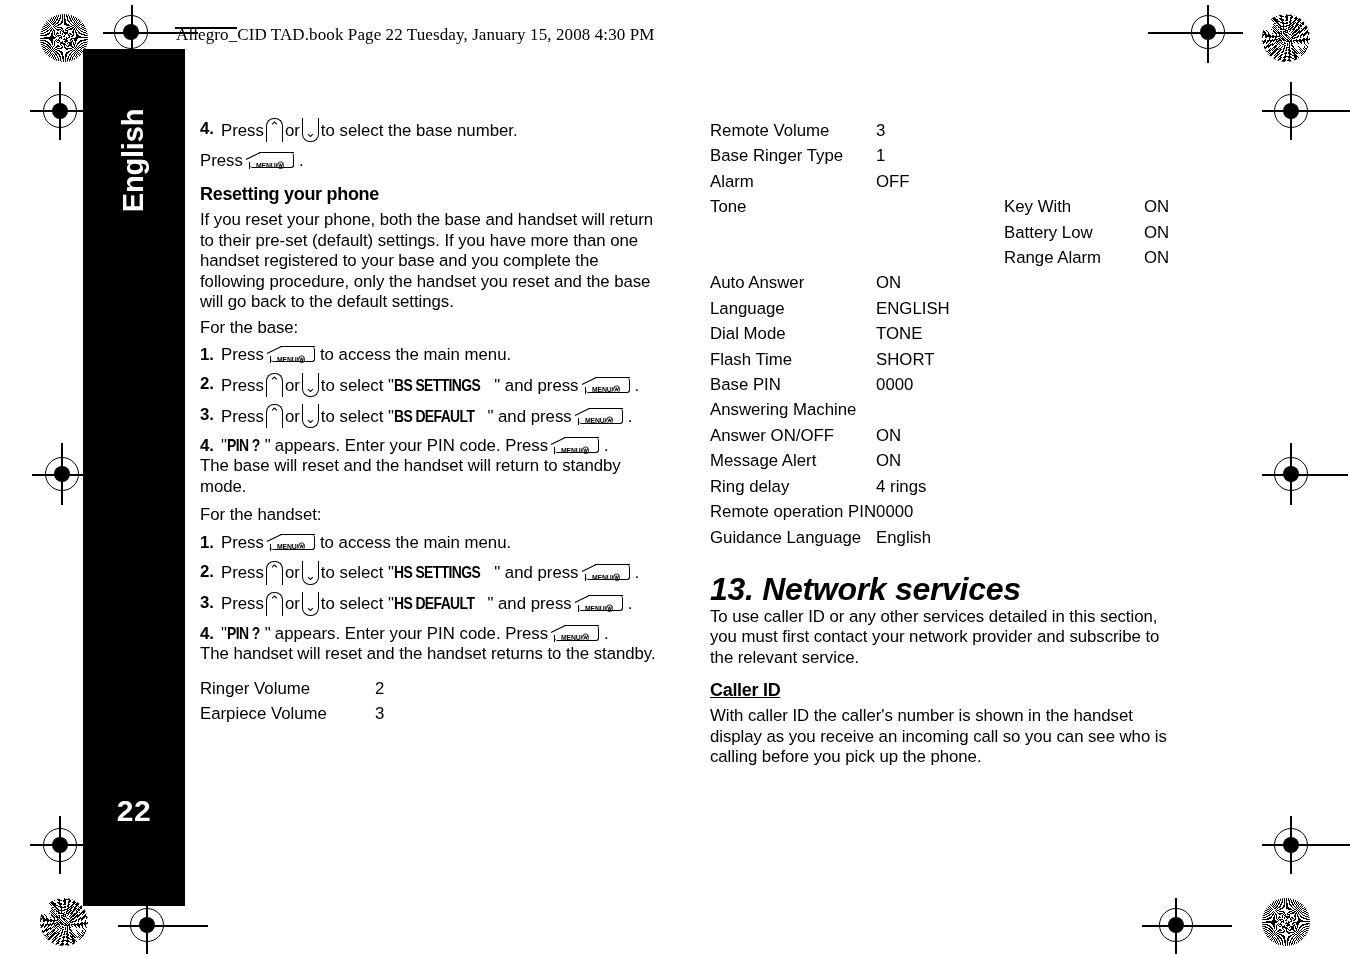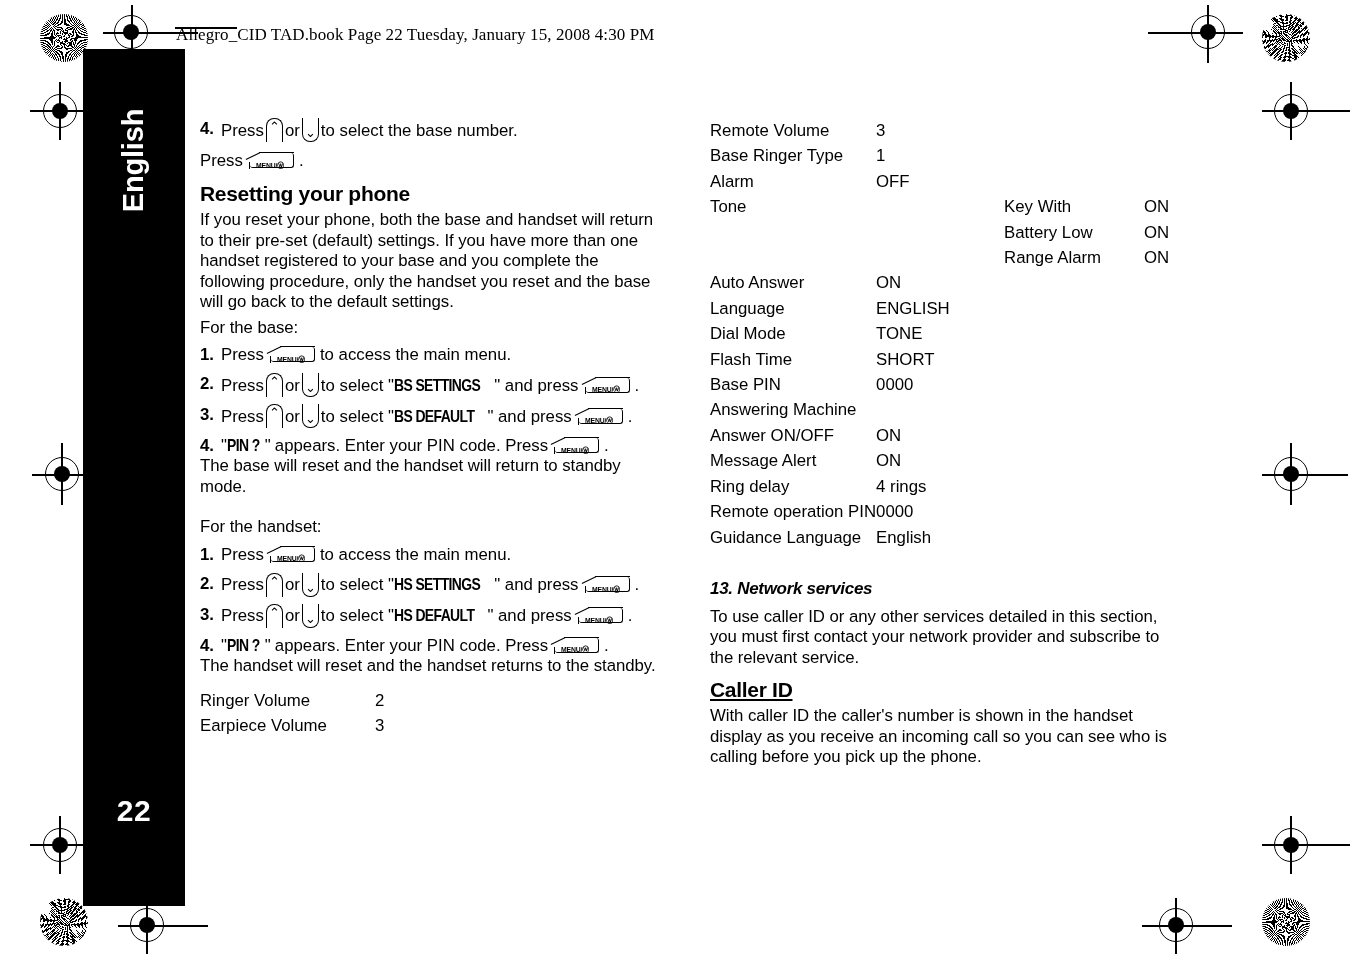--- a/index.html
+++ b/index.html
@@ -117,29 +117,29 @@
 
   
   .body-text {
     font-size: 16.8px;
     line-height: 20.5px;
     letter-spacing: -0.05px;
   }
   p.body-text { margin: 0 0 0 0; }
 
   .h1-num {
-    font-size: 17px;
+    font-size: 32px;
     font-weight: bold;
     font-style: italic;
     letter-spacing: -0.3px;
     margin: 0;
     line-height: 30px;
   }
   .h2 {
-    font-size: 21px;
+    font-size: 18px;
     font-weight: bold;
     letter-spacing: -0.3px;
     margin: 0;
     line-height: 26px;
   }
 
   .step {
     display: flex;
     align-items: flex-start;
     font-size: 16.8px;
@@ -410,21 +410,21 @@
     <span class="step-num">4.</span>
     <span class="step-body">
       <span>"</span>
       <span class="menu-label">PIN ?</span>
       <span>"</span>
       <span style="padding-left:4px;">appears. Enter your PIN code. Press</span>
       <span class="key-menu"><span class="kbody"></span><span class="ktop"></span><span class="kdiag"></span><span class="kleft"></span><span class="ktext">MENU/ⓦ</span></span>
       <span>.</span>
     </span>
   </div>
-  <p class="body-text" style="margin-bottom:20px;">The base will reset and the handset will return to standby mode.</p>
+  <p class="body-text" style="margin-bottom:8px;">The base will reset and the handset will return to standby mode.</p>
 
   <p class="body-text" style="margin-bottom:6px;">For the handset:</p>
 
   <div class="step" style="margin-bottom:8px;">
     <span class="step-num">1.</span>
     <span class="step-body">
       <span>Press</span>
       <span class="key-menu"><span class="kbody"></span><span class="ktop"></span><span class="kdiag"></span><span class="kleft"></span><span class="ktext">MENU/ⓦ</span></span>
       <span>to access the main menu.</span>
     </span>

